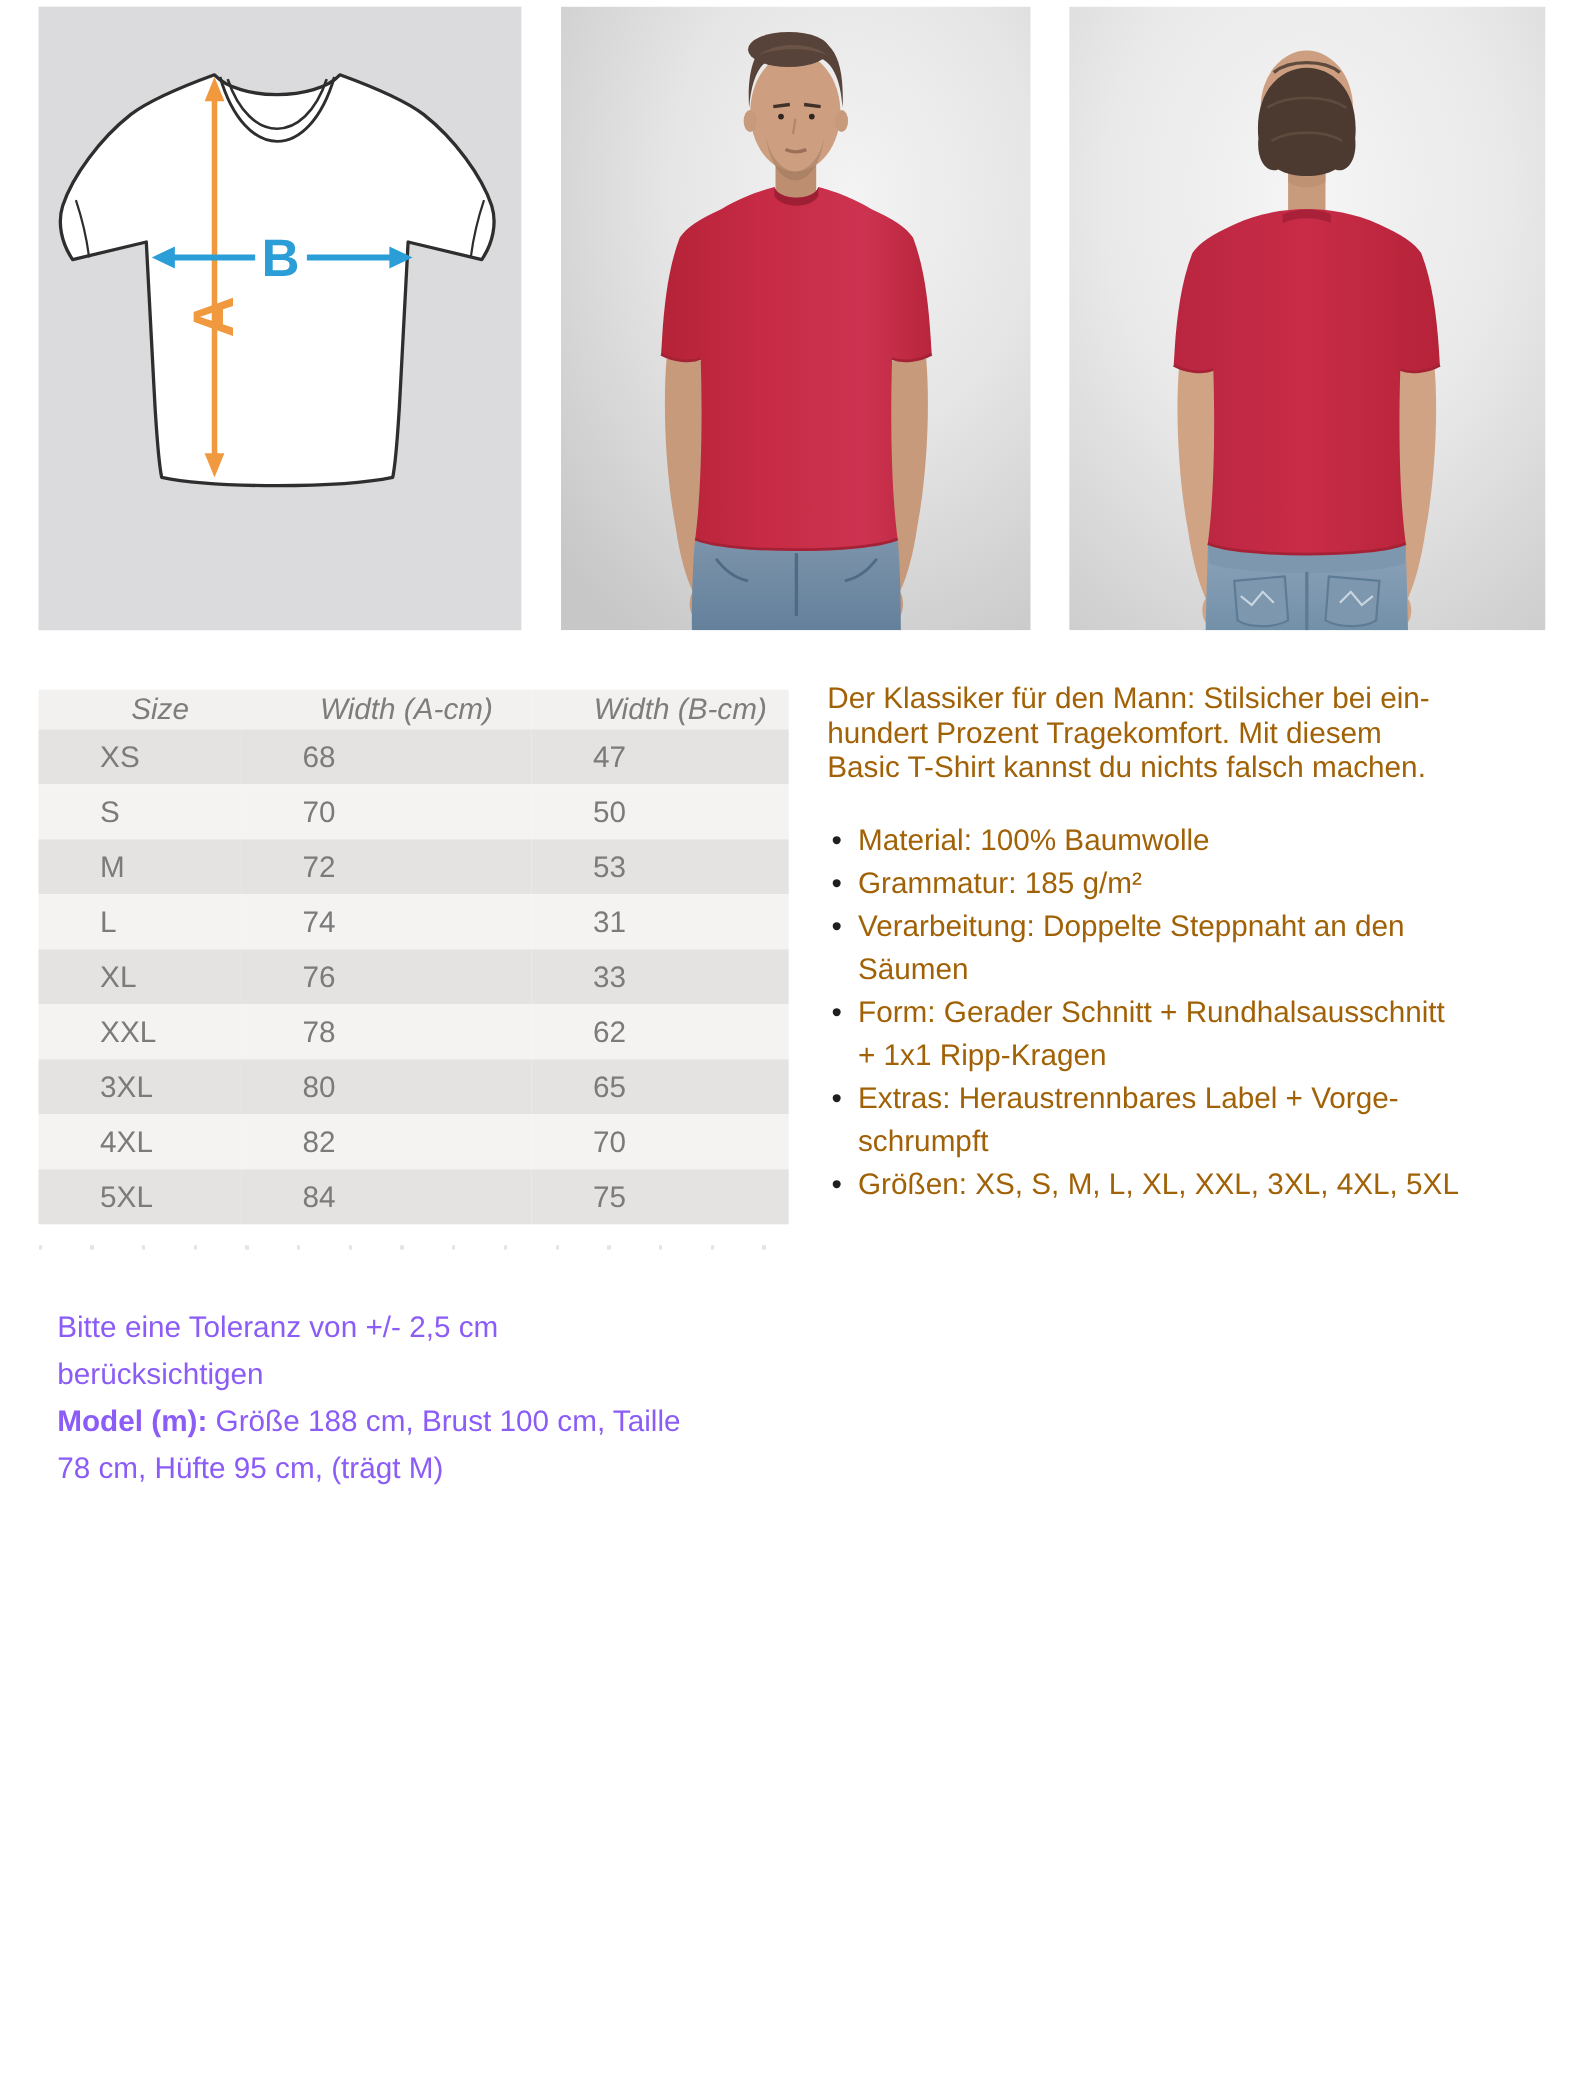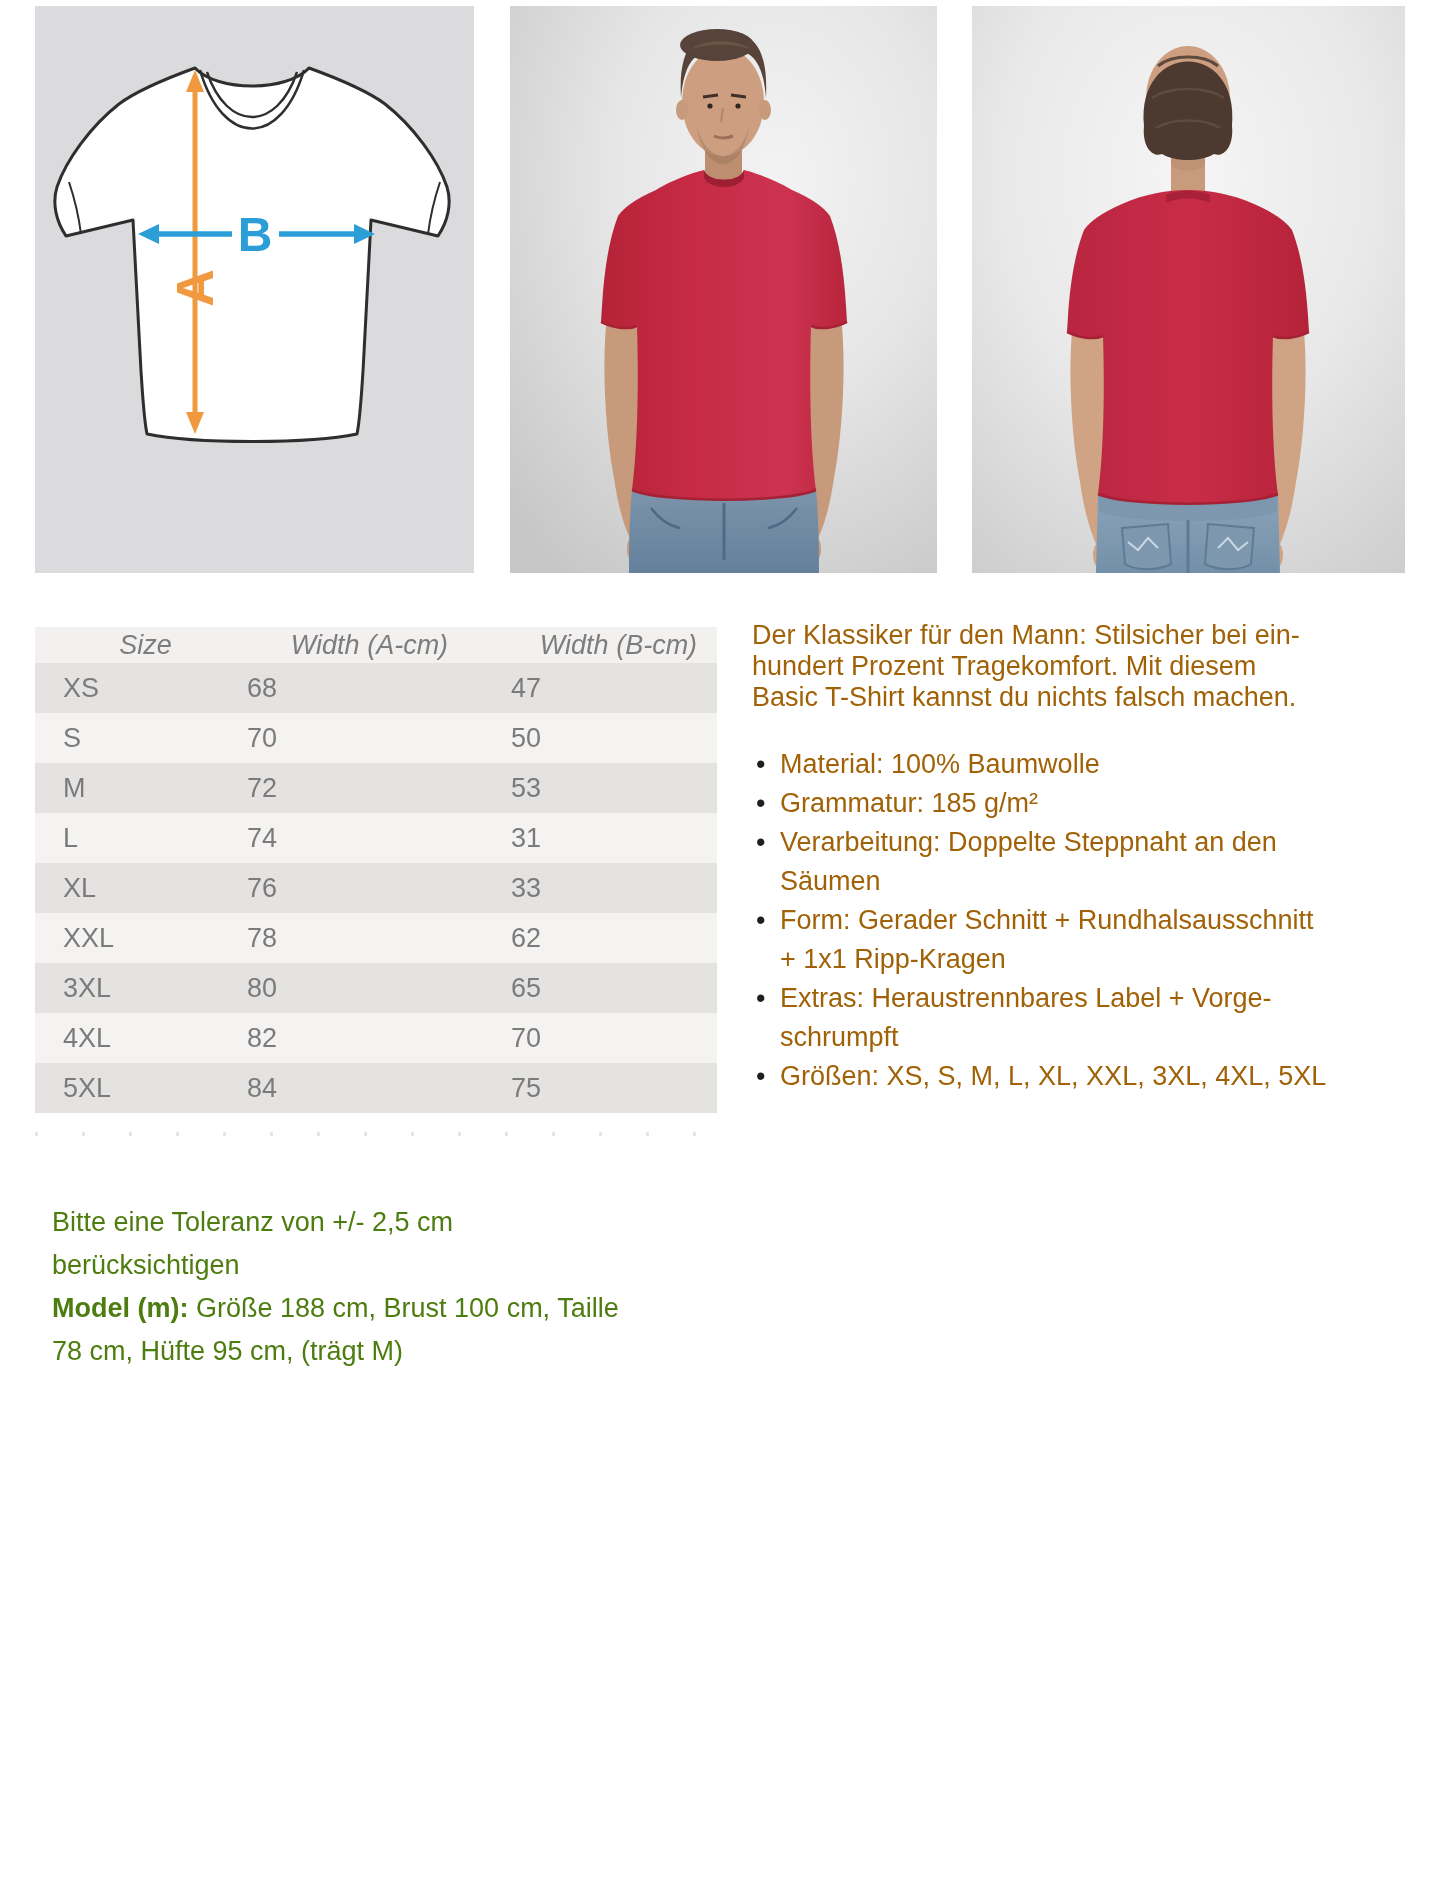--- a/index.html
+++ b/index.html
@@ -21,21 +21,21 @@
   table.size-table{
     position:absolute;left:35px;top:627px;width:682px;
     border-collapse:collapse;table-layout:fixed;
     font-size:27px;color:#7b7b7b;
   }
   table.size-table th{
     height:36px;background:#f3f1f0;font-weight:normal;
     text-align:center;padding:0 0 0 37px;color:#7d7d7d;white-space:nowrap;font-style:italic;
   }
   table.size-table td{
-    height:50px;text-align:left;padding:0 0 0 28px;white-space:nowrap;
+    height:50px;text-align:left;padding:0 0 0 56px;white-space:nowrap;
   }
   tr.row-dark td{background:#e5e3e2;}
   tr.row-light td{background:#f4f3f2;}
 
   
   .clipped-strip{
     position:absolute;left:35px;top:1132px;width:682px;height:4px;
     background:repeating-linear-gradient(90deg,#c8c4c2 0 3px,transparent 3px 47px);
     opacity:.45;
   }
@@ -46,22 +46,22 @@
   ul.desc-list{list-style:none;margin:32px 0 0 0;padding:0 0 0 28px;}
   ul.desc-list li{position:relative;}
   ul.desc-list li::before{
     content:"\2022";
     position:absolute;left:-24px;top:0;
     font-size:27px;line-height:39px;color:#1f1f1f;
   }
   .bullet-line{line-height:39px;}
 
   
-  .notes{position:absolute;left:52px;top:1185px;width:592px;color:#4d7c0f;
-         font-size:27px;line-height:43px;margin-top:16px;}
+  .notes{position:absolute;left:52px;top:1185px;width:592px;color:#8b5cf6;
+         font-size:27px;line-height:43px;}
   .notes b{font-weight:bold;}
 </style>
 </head>
 <body>
 
 <div class="sheet">
 
   <div class="panel" id="panel-diagram">
     <svg viewBox="0 0 439 567">
 

